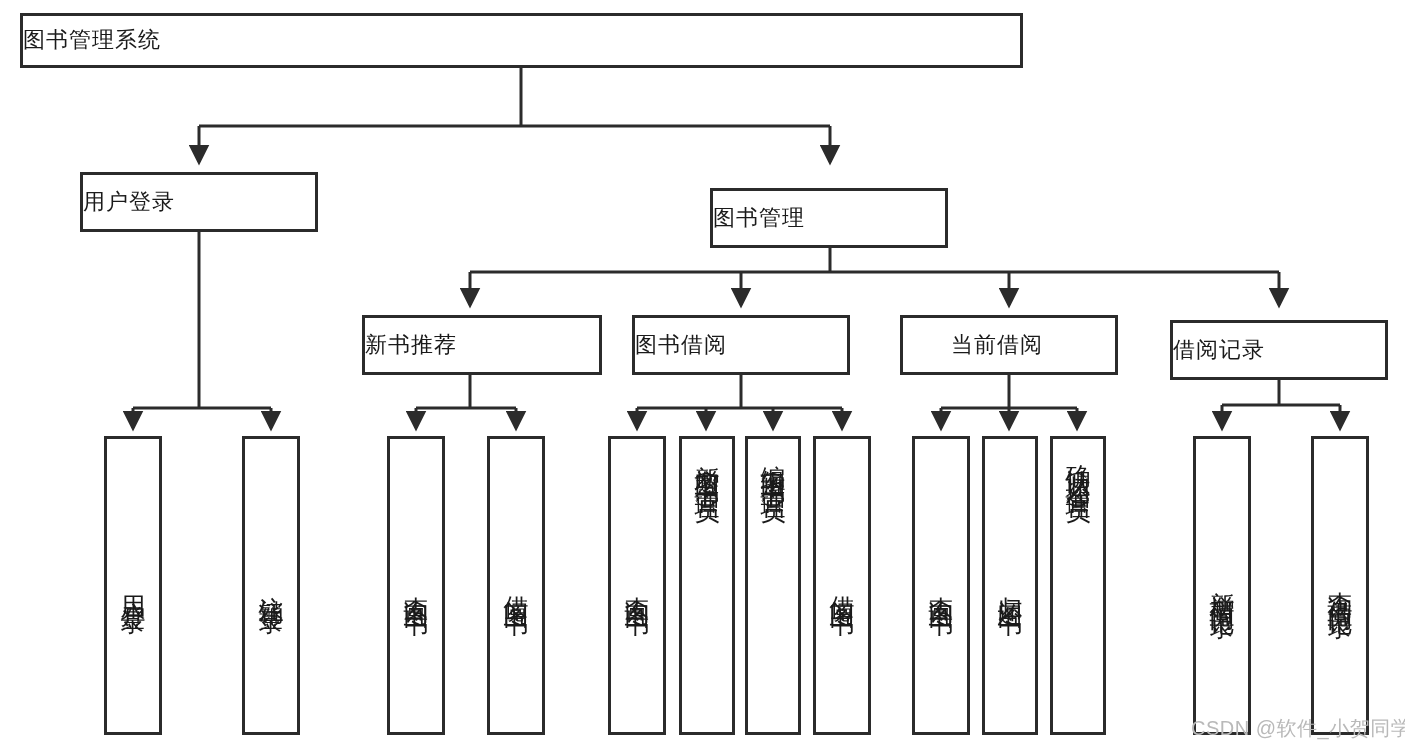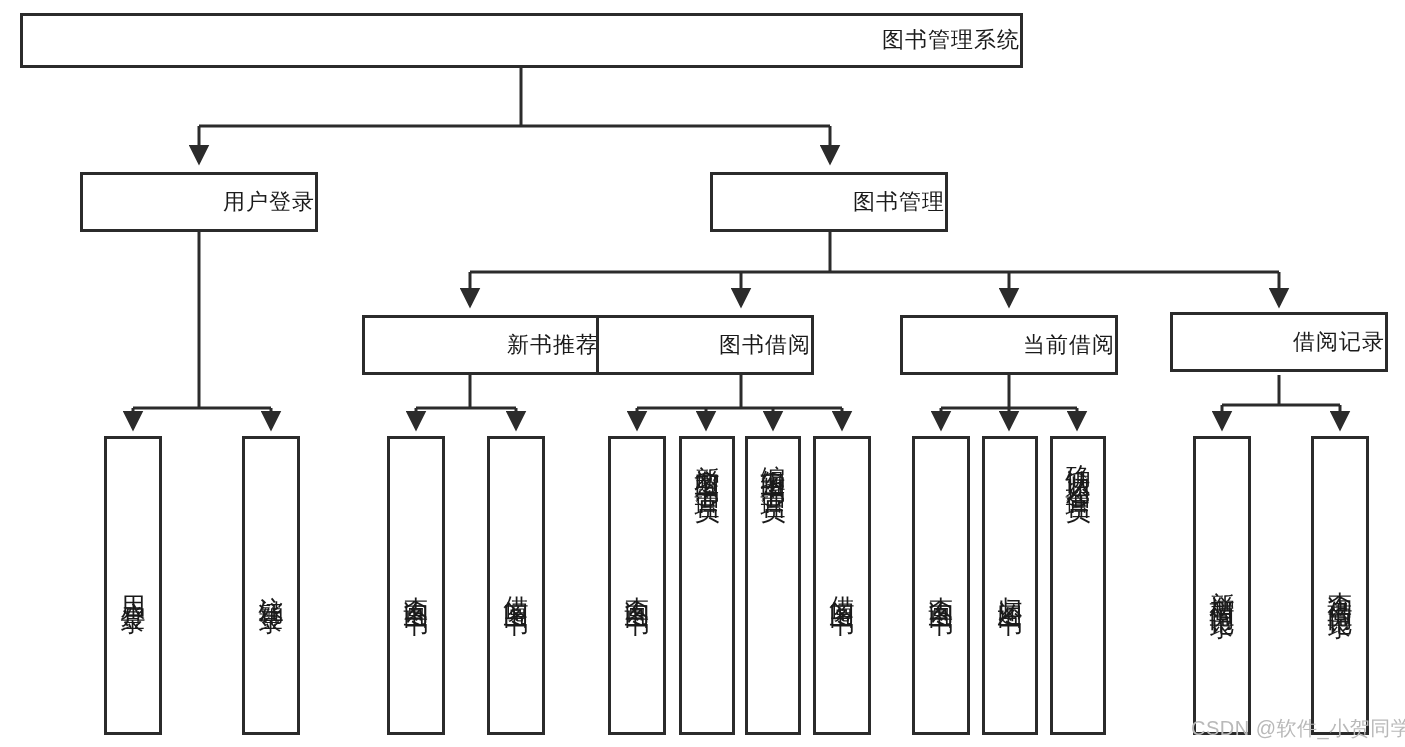--- a/index.html
+++ b/index.html
@@ -24,21 +24,21 @@
     width: 1405px;
     height: 747px;
   }
   .node {
     position: absolute;
     box-sizing: border-box;
     border: 3px solid #2b2b2b;
     background: #ffffff;
     display: flex;
     align-items: center;
-    justify-content: flex-end;
+    justify-content: flex-start;
     color: #1a1a1a;
     z-index: 2;
   }
   .node-label {
     font-size: 22px;
     line-height: 1.1;
     letter-spacing: 1px;
     white-space: nowrap;
   }
   
@@ -124,37 +124,37 @@
   </svg>
 
   <div class="node" style="left:20px; top:13px; width:1003px; height:55px;">
     <span class="node-label">图书管理系统</span>
   </div>
 
   <div class="node" style="left:80px; top:172px; width:238px; height:60px;">
     <span class="node-label">用户登录</span>
   </div>
 
-  <div class="node" style="left:710px; top:172px; width:238px; height:60px;">
+  <div class="node" style="left:710px; top:188px; width:238px; height:60px;">
     <span class="node-label">图书管理</span>
   </div>
 
   <div class="node" style="left:362px; top:315px; width:240px; height:60px;">
     <span class="node-label">新书推荐</span>
   </div>
 
-  <div class="node" style="left:596px; top:315px; width:218px; height:60px;">
+  <div class="node" style="left:632px; top:315px; width:218px; height:60px;">
     <span class="node-label">图书借阅</span>
   </div>
 
   <div class="node" style="left:900px; top:315px; width:218px; height:60px;padding-left:48px;">
     <span class="node-label">当前借阅</span>
   </div>
 
-  <div class="node" style="left:1170px; top:312px; width:218px; height:60px;">
+  <div class="node" style="left:1170px; top:320px; width:218px; height:60px;">
     <span class="node-label">借阅记录</span>
   </div>
 
   <div class="node vertical centered" style="left:104px; top:436px; width:58px; height:299px;">
     <span class="node-label">用户登录</span>
   </div>
 
   <div class="node vertical centered" style="left:242px; top:436px; width:58px; height:299px;">
     <span class="node-label">注销登录</span>
   </div>

